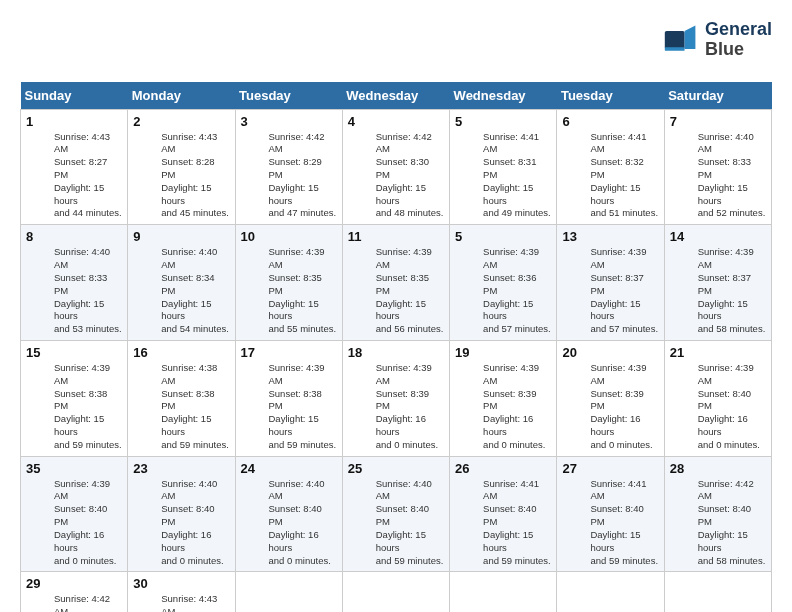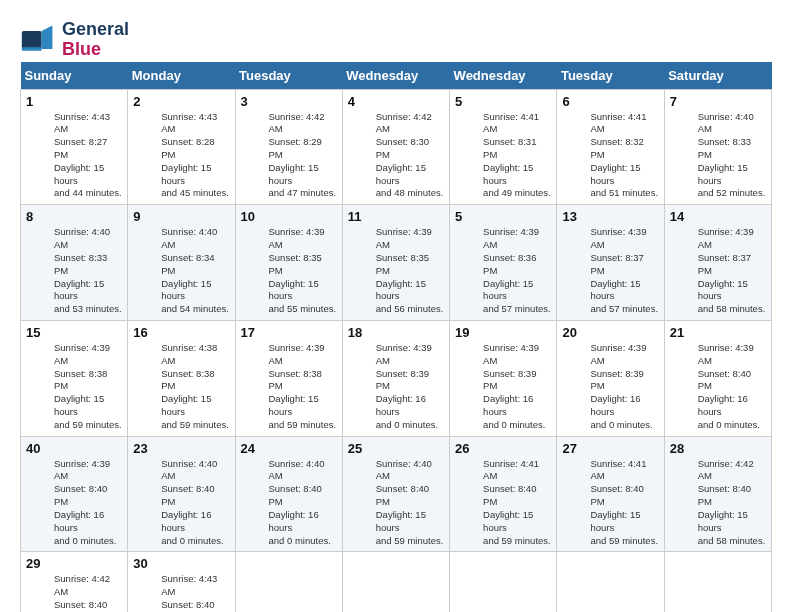--- a/index.html
+++ b/index.html
@@ -5,38 +5,38 @@
     * { margin: 0; padding: 0; box-sizing: border-box; }
     body {
       font-family: Arial, sans-serif;
       background: #fff;
       width: 792px;
       min-height: 612px;
       padding: 20px;
     }
     .header-section {
       display: flex;
-      justify-content: flex-start;
+      justify-content: flex-end;
       align-items: flex-start;
-      margin-bottom: 2px;
+      margin-bottom: 22px;
       gap: 12px;
     }
     .logo {
       display: flex;
       align-items: center;
       gap: 6px;
     }
     .logo-text {
       font-size: 18px;
       font-weight: bold;
       color: #1a3a5c;
       line-height: 1.1;
     }
     .logo-blue {
-      color: #be185d;
+      color: #404040;
     }
     .logo-icon {
       width: 36px;
       height: 36px;
     }
     .title-section {
       text-align: right;
     }
     .calendar-title {
       font-size: 36px;
@@ -271,21 +271,21 @@
         <td>
           <span class="day-num">21</span>
           <div class="cell-text" style="white-space: pre-line;">Sunrise: 4:39 AM
 Sunset: 8:40 PM
 Daylight: 16 hours
 and 0 minutes.</div>
         </td>
       </tr>
       <tr>
         <td>
-          <span class="day-num">40</span>
+          <span class="day-num">35</span>
           <div class="cell-text" style="white-space: pre-line;">Sunrise: 4:39 AM
 Sunset: 8:40 PM
 Daylight: 16 hours
 and 0 minutes.</div>
         </td>
         <td>
           <span class="day-num">23</span>
           <div class="cell-text" style="white-space: pre-line;">Sunrise: 4:40 AM
 Sunset: 8:40 PM
 Daylight: 16 hours

